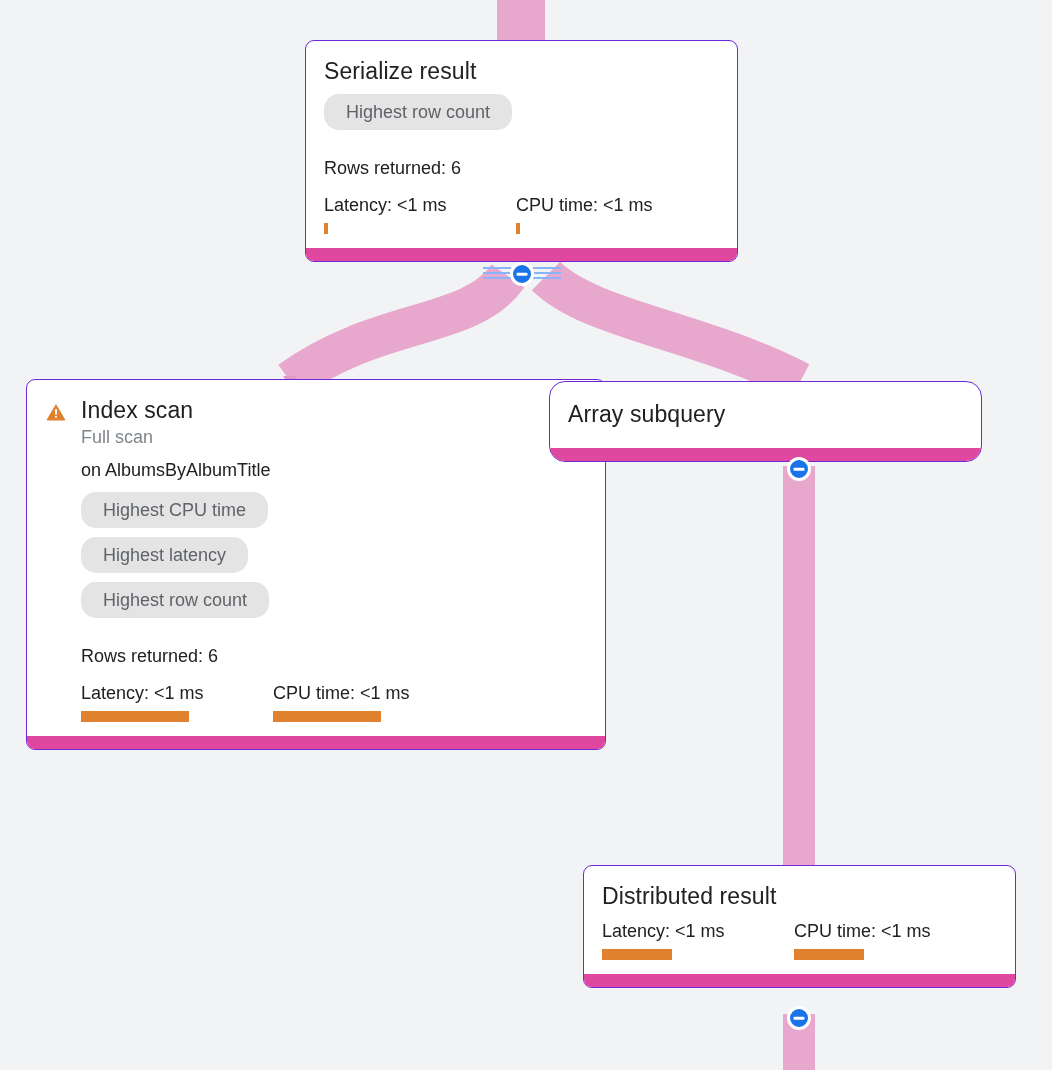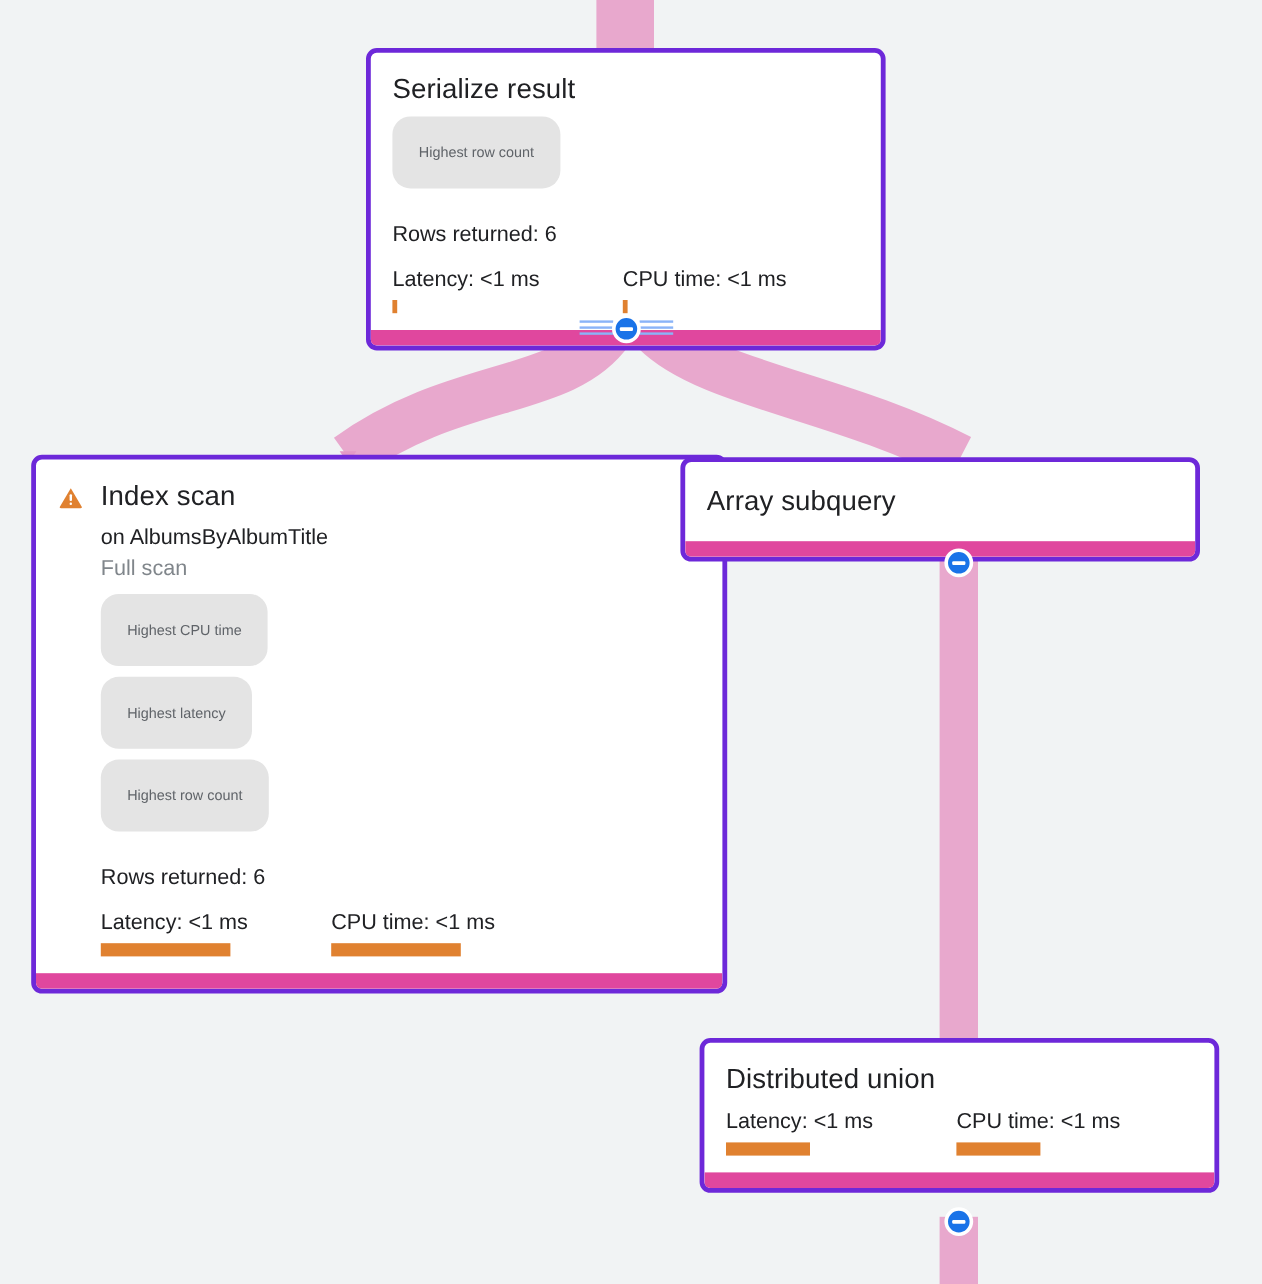--- a/index.html
+++ b/index.html
@@ -25,21 +25,21 @@
     width: 1052px;
     height: 1070px;
     pointer-events: none;
   }
 
   
   .node {
     position: absolute;
     box-sizing: border-box;
     background: #ffffff;
-    border: 4px solid #6d28d9;
+    border: 1px solid #6d28d9;
     border-radius: 9px;
     overflow: hidden;
     z-index: 5;
   }
   .node-body {
     padding: 16px 18px 14px 18px;
   }
   .node-accent {
     height: 13px;
     width: 100%;
@@ -77,23 +77,23 @@
   .subline.muted {
     color: #80868b;
     margin-top: 1px;
   }
 
   .chip {
     display: inline-block;
     background: #e4e4e4;
     color: #5f6368;
     border-radius: 15px;
-    font-size: 12px;
+    font-size: 18px;
     line-height: 22px;
-    padding: 19px 22px;
+    padding: 7px 22px;
     margin-top: 9px;
   }
   .chip-stack .chip { display: block; width: max-content; }
 
   .rows-line {
     font-size: 18px;
     line-height: 24px;
     color: #202124;
     margin-top: 26px;
   }
@@ -214,22 +214,22 @@
         <span class="warn-icon">
           <svg viewBox="0 0 24 24" width="22" height="22">
             <path d="M12 3.2 L22.2 20.4 A1.7 1.7 0 0 1 20.8 21.3 L3.2 21.3 A1.7 1.7 0 0 1 1.8 20.4 Z" fill="#e08130"></path>
             <rect x="10.9" y="8.6" width="2.2" height="6.2" rx="1" fill="#ffffff"></rect>
             <rect x="10.9" y="16.2" width="2.2" height="2.2" rx="1" fill="#ffffff"></rect>
           </svg>
         </span>
         <div class="node-title">Index scan</div>
       </div>
       <div class="indent">
+        <div class="subline muted">Full scan</div>
         <div class="subline">on AlbumsByAlbumTitle</div>
-        <div class="subline muted">Full scan</div>
         <div class="chip-stack">
           <span class="chip">Highest CPU time</span>
           <span class="chip">Highest latency</span>
           <span class="chip">Highest row count</span>
         </div>
         <div class="rows-line">Rows returned: 6</div>
         <div class="metrics">
           <div class="metric" style="width:192px;">
             <div class="metric-label">Latency: &lt;1 ms</div>
             <div class="metric-bar" style="width:108px;"></div>
@@ -237,31 +237,31 @@
           <div class="metric">
             <div class="metric-label">CPU time: &lt;1 ms</div>
             <div class="metric-bar" style="width:108px;"></div>
           </div>
         </div>
       </div>
     </div>
     <div class="node-accent"></div>
   </div>
 
-  <div class="node" style="left:567px; top:381px; width:433px;">
+  <div class="node" style="left:549px; top:381px; width:433px;border-radius:16px;">
     <div class="node-body" style="padding:18px 18px 20px 18px;">
       <div class="node-title">Array subquery</div>
     </div>
     <div class="node-accent"></div>
   </div>
   <div class="collapse" style="left:787px; top:457px;"></div>
 
   <div class="node" style="left:583px; top:865px; width:433px;">
     <div class="node-body">
-      <div class="node-title">Distributed union</div>
+      <div class="node-title">Distributed result</div>
       <div class="metrics" style="margin-top:10px;">
         <div class="metric" style="width:192px;">
           <div class="metric-label">Latency: &lt;1 ms</div>
           <div class="metric-bar" style="width:70px;"></div>
         </div>
         <div class="metric">
           <div class="metric-label">CPU time: &lt;1 ms</div>
           <div class="metric-bar" style="width:70px;"></div>
         </div>
       </div>

